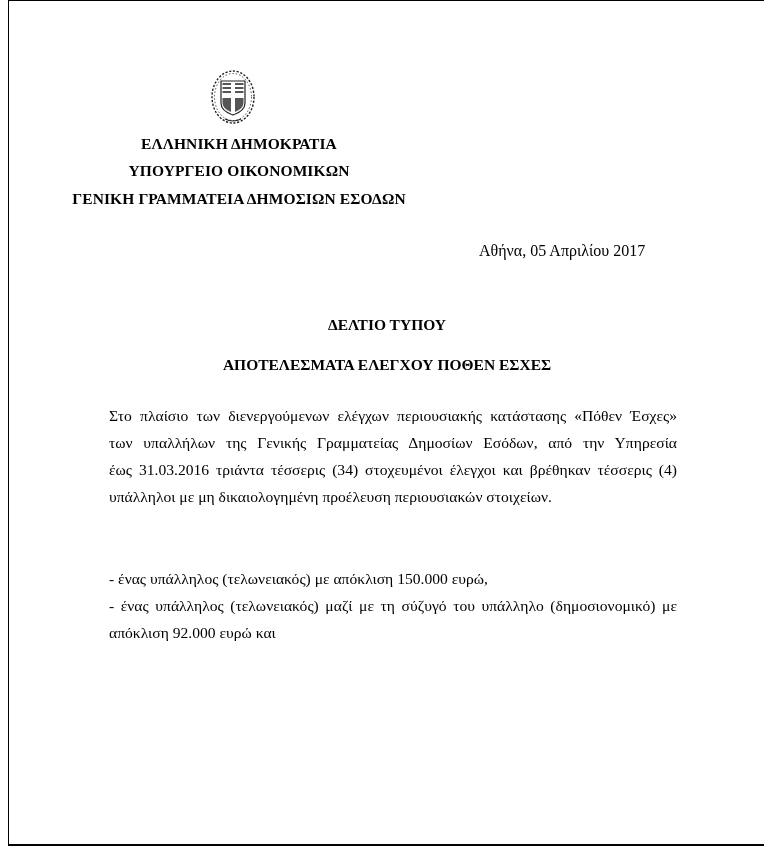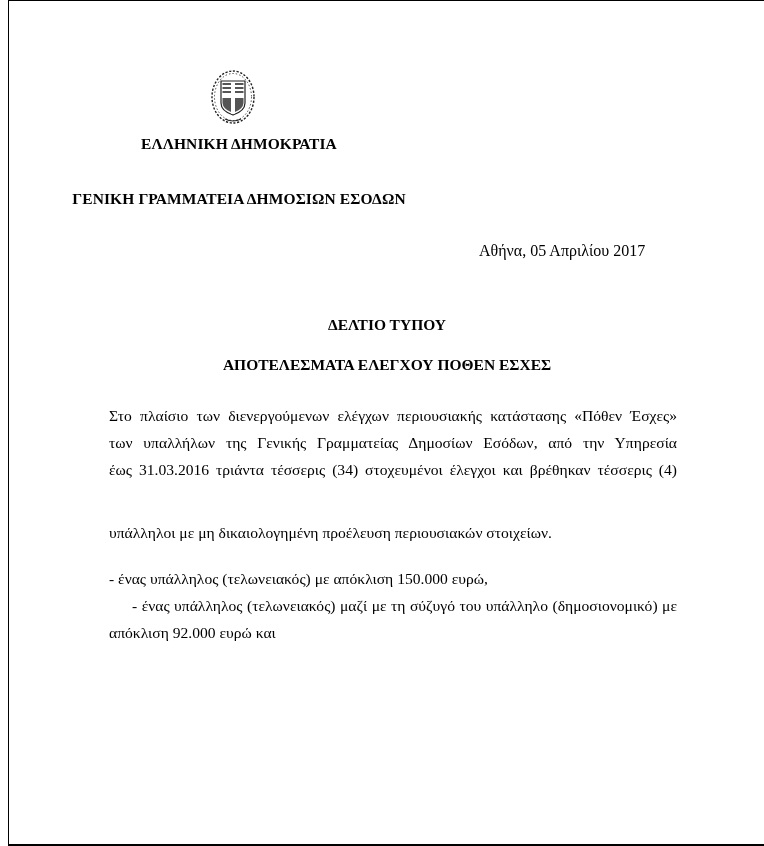--- a/index.html
+++ b/index.html
@@ -25,25 +25,25 @@
     position: absolute; left: 0; width: 764px; text-align: center;
     font-weight: bold; font-size: 15.5px; white-space: nowrap;
   }
   .t1 { top: 315px; left: -4px; }
   .t2 { top: 355px; left: -4px; }
   .para {
     position: absolute; left: 100px; width: 568px;
     font-size: 15.6px; line-height: 27px; text-align: justify;
   }
   .para .ln { display: block; text-align: justify; text-align-last: justify; white-space: nowrap; }
-  .para .ln.last { text-align-last: left; margin-top: 36px; }
+  .para .ln.last { text-align-last: left; }
   .p1 { top: 401px; }
   .list { position: absolute; left: 100px; width: 568px; font-size: 15.6px; line-height: 27px; top: 564px; }
   .list .ln { display: block; white-space: nowrap; }
-  .list .ln.j { text-align: justify; text-align-last: justify; margin-left: 23px; }
+  .list .ln.j { text-align: justify; text-align-last: justify; }
   .p3 { top: 718px; }
 </style>
 </head>
 <body>
 
 <div class="page">
 
   <svg class="emblem" viewBox="0 0 60 60">
 
     <g fill="none" stroke="#222" stroke-width="1.4">
@@ -64,20 +64,21 @@
       <path d="M32 31 H40.5 V36 Q40 42 32 45 Z"></path>
     </g>
 
     <rect x="28.3" y="15" width="3.4" height="32" fill="#fff"></rect>
     <rect x="19" y="27.3" width="22" height="3.4" fill="#fff"></rect>
 
     <path d="M22 52 Q30 56 38 52" fill="none" stroke="#222" stroke-width="1.2"></path>
   </svg>
 
   <div class="hdr hdr1">ΕΛΛΗΝΙΚΗ ΔΗΜΟΚΡΑΤΙΑ</div>
+  <div class="hdr hdr2">ΥΠΟΥΡΓΕΙΟ ΟΙΚΟΝΟΜΙΚΩΝ</div>
   <div class="hdr hdr3">ΓΕΝΙΚΗ ΓΡΑΜΜΑΤΕΙΑ ΔΗΜΟΣΙΩΝ ΕΣΟΔΩΝ</div>
 
   <div class="date">Αθήνα, 05 Απριλίου 2017</div>
 
   <div class="title t1">ΔΕΛΤΙΟ ΤΥΠΟΥ</div>
   <div class="title t2">ΑΠΟΤΕΛΕΣΜΑΤΑ ΕΛΕΓΧΟΥ ΠΟΘΕΝ ΕΣΧΕΣ</div>
 
   <div class="para p1">
     <span class="ln">Στο πλαίσιο των διενεργούμενων ελέγχων περιουσιακής κατάστασης «Πόθεν Έσχες»</span>
     <span class="ln">των υπαλλήλων της Γενικής Γραμματείας Δημοσίων Εσόδων, από την Υπηρεσία</span>

